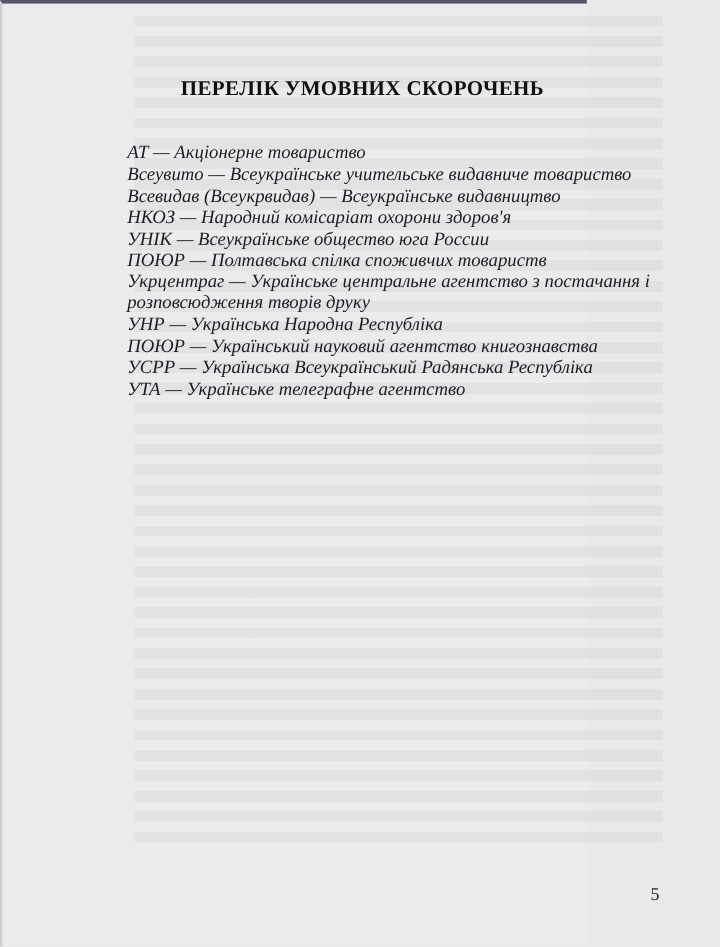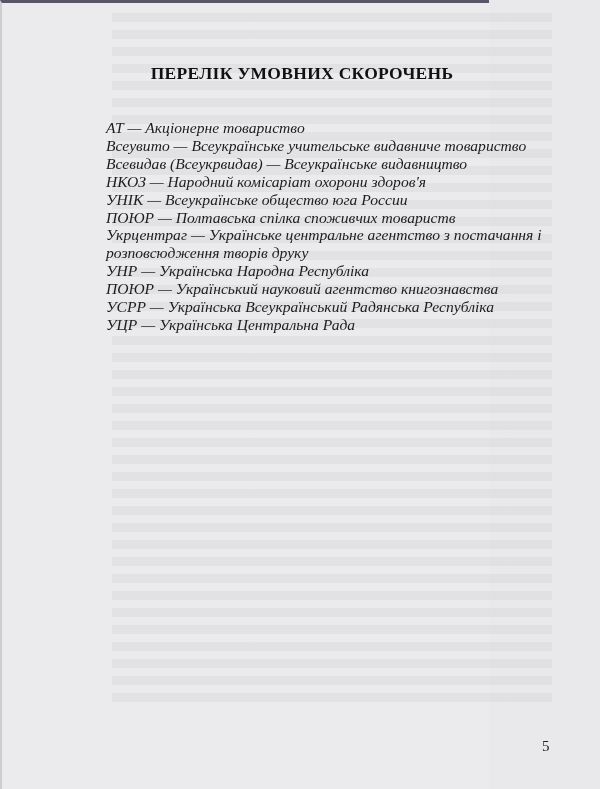--- a/index.html
+++ b/index.html
@@ -84,17 +84,17 @@
     <li><span>АТ</span><span> — </span><span>Акціонерне товариство</span></li>
     <li><span>Всеувито</span><span> — </span><span>Всеукраїнське учительське видавниче товариство</span></li>
     <li><span>Всевидав (Всеукрвидав)</span><span> — </span><span>Всеукраїнське видавництво</span></li>
     <li><span>НКОЗ</span><span> — </span><span>Народний комісаріат охорони здоров'я</span></li>
     <li><span>УНІК</span><span> — </span><span>Всеукраїнське общество юга России</span></li>
     <li><span>ПОЮР</span><span> — </span><span>Полтавська спілка споживчих товариств</span></li>
     <li><span>Укрцентраг</span><span> — </span><span>Українське центральне агентство з постачання і розповсюдження творів друку</span></li>
     <li><span>УНР</span><span> — </span><span>Українська Народна Республіка</span></li>
     <li><span>ПОЮР</span><span> — </span><span>Український науковий агентство книгознавства</span></li>
     <li><span>УСРР</span><span> — </span><span>Українська Всеукраїнський Радянська Республіка</span></li>
-    <li><span>УЦР</span><span> — </span><span>Українська Центральна Рада</span></li>
+    <li><span>УТА</span><span> — </span><span>Українське телеграфне агентство</span></li>
   </ul>
 
   <div class="page-number">5</div>
 </div>
 
 </body></html>

